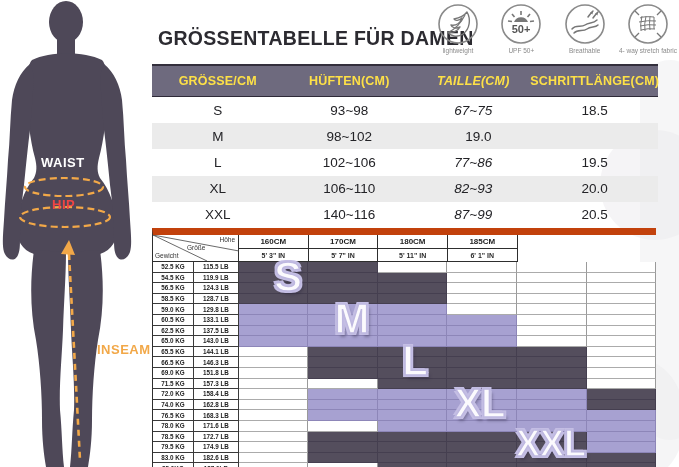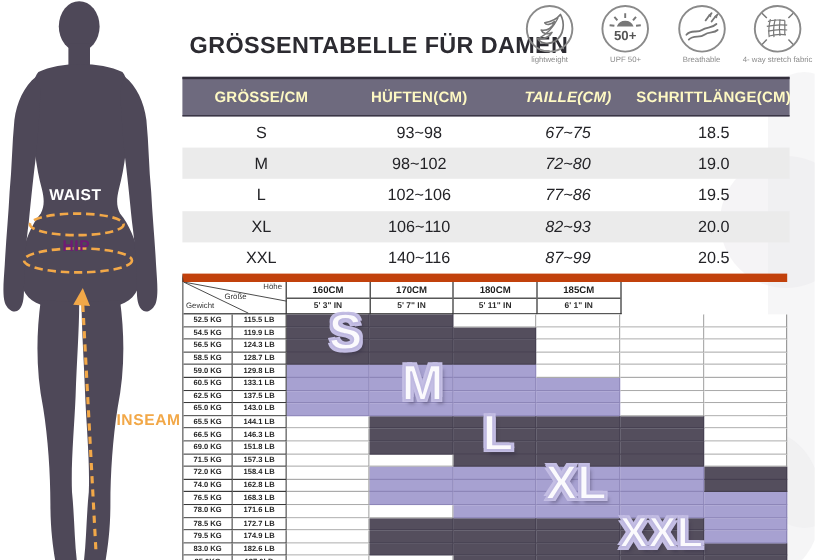--- a/index.html
+++ b/index.html
@@ -9,33 +9,33 @@
   }
   
   .wm{position:absolute;background:#ecebee;border-radius:50%;opacity:.55;}
   .wm1{left:600px;top:130px;width:110px;height:110px;}
   .wm2{left:640px;top:60px;width:60px;height:380px;border-radius:30px;opacity:.45;}
   .wm3{left:595px;top:360px;width:90px;height:120px;opacity:.5;}
   
   .figure-svg{position:absolute;left:0;top:0;}
   .diag-label{position:absolute;font-weight:700;font-size:13px;letter-spacing:.5px;}
   .lbl-waist{left:41px;top:155px;color:#ffffff;}
-  .lbl-hip{left:52px;top:197px;color:#701a75;}
+  .lbl-hip{left:52px;top:197px;color:#ef4444;}
   .lbl-inseam{left:97px;top:303px;color:#f2a848;margin-top:39px;}
   
   .page-title{position:absolute;left:158px;top:27px;font-size:19.5px;font-weight:700;
     color:#2c2b31;letter-spacing:.3px;}
   
   .features{position:absolute;left:428px;top:3px;width:250px;display:flex;justify-content:space-between;}
   .feature{width:60px;display:flex;flex-direction:column;align-items:center;}
   .feature .f-label{margin-top:2px;font-size:6.5px;color:#8a8a8a;text-align:center;line-height:1.1;}
   
   .size-table{position:absolute;left:152px;top:64px;width:506px;}
   .st-header{display:flex;height:30px;background:#6e6a7e;border-top:2px solid #332f3c;
-    border-bottom:1px solid #2e2a38;color:#fef9c3;font-size:12.5px;font-weight:700;letter-spacing:.2px;}
+    border-bottom:1px solid #2e2a38;color:#fde047;font-size:12.5px;font-weight:700;letter-spacing:.2px;}
   .st-header>div{display:flex;align-items:center;justify-content:center;}
   .stc0{width:26%;} .stc1{width:26%;} .stc2{width:23%;font-style:italic;} .stc3{width:25%;}
   .st-row{display:flex;height:26.2px;font-size:13.5px;color:#232327;font-weight:500;}
   .st-row.alt{background:#ebebeb;}
   .st-row>div{display:flex;align-items:center;justify-content:center;}
   
   .matrix{position:absolute;left:152px;top:228px;width:504px;border-left:1px solid #2e2e2e;
     border-top:7px solid #c2410c;box-sizing:border-box;}
   .mx-header{display:flex;height:27px;box-sizing:border-box;}
   .corner{position:relative;width:86px;box-sizing:border-box;border-right:1px solid #2e2e2e;
@@ -185,21 +185,20 @@
     <div>
         <div class="st-row">
           <div class="stc0">S</div>
           <div class="stc1">93~98</div>
           <div class="stc2">67~75</div>
           <div class="stc3">18.5</div>
         </div>
         <div class="st-row alt">
           <div class="stc0">M</div>
           <div class="stc1">98~102</div>
-          <div class="stc2">72~80</div>
           <div class="stc3">19.0</div>
         </div>
         <div class="st-row">
           <div class="stc0">L</div>
           <div class="stc1">102~106</div>
           <div class="stc2">77~86</div>
           <div class="stc3">19.5</div>
         </div>
         <div class="st-row alt">
           <div class="stc0">XL</div>

